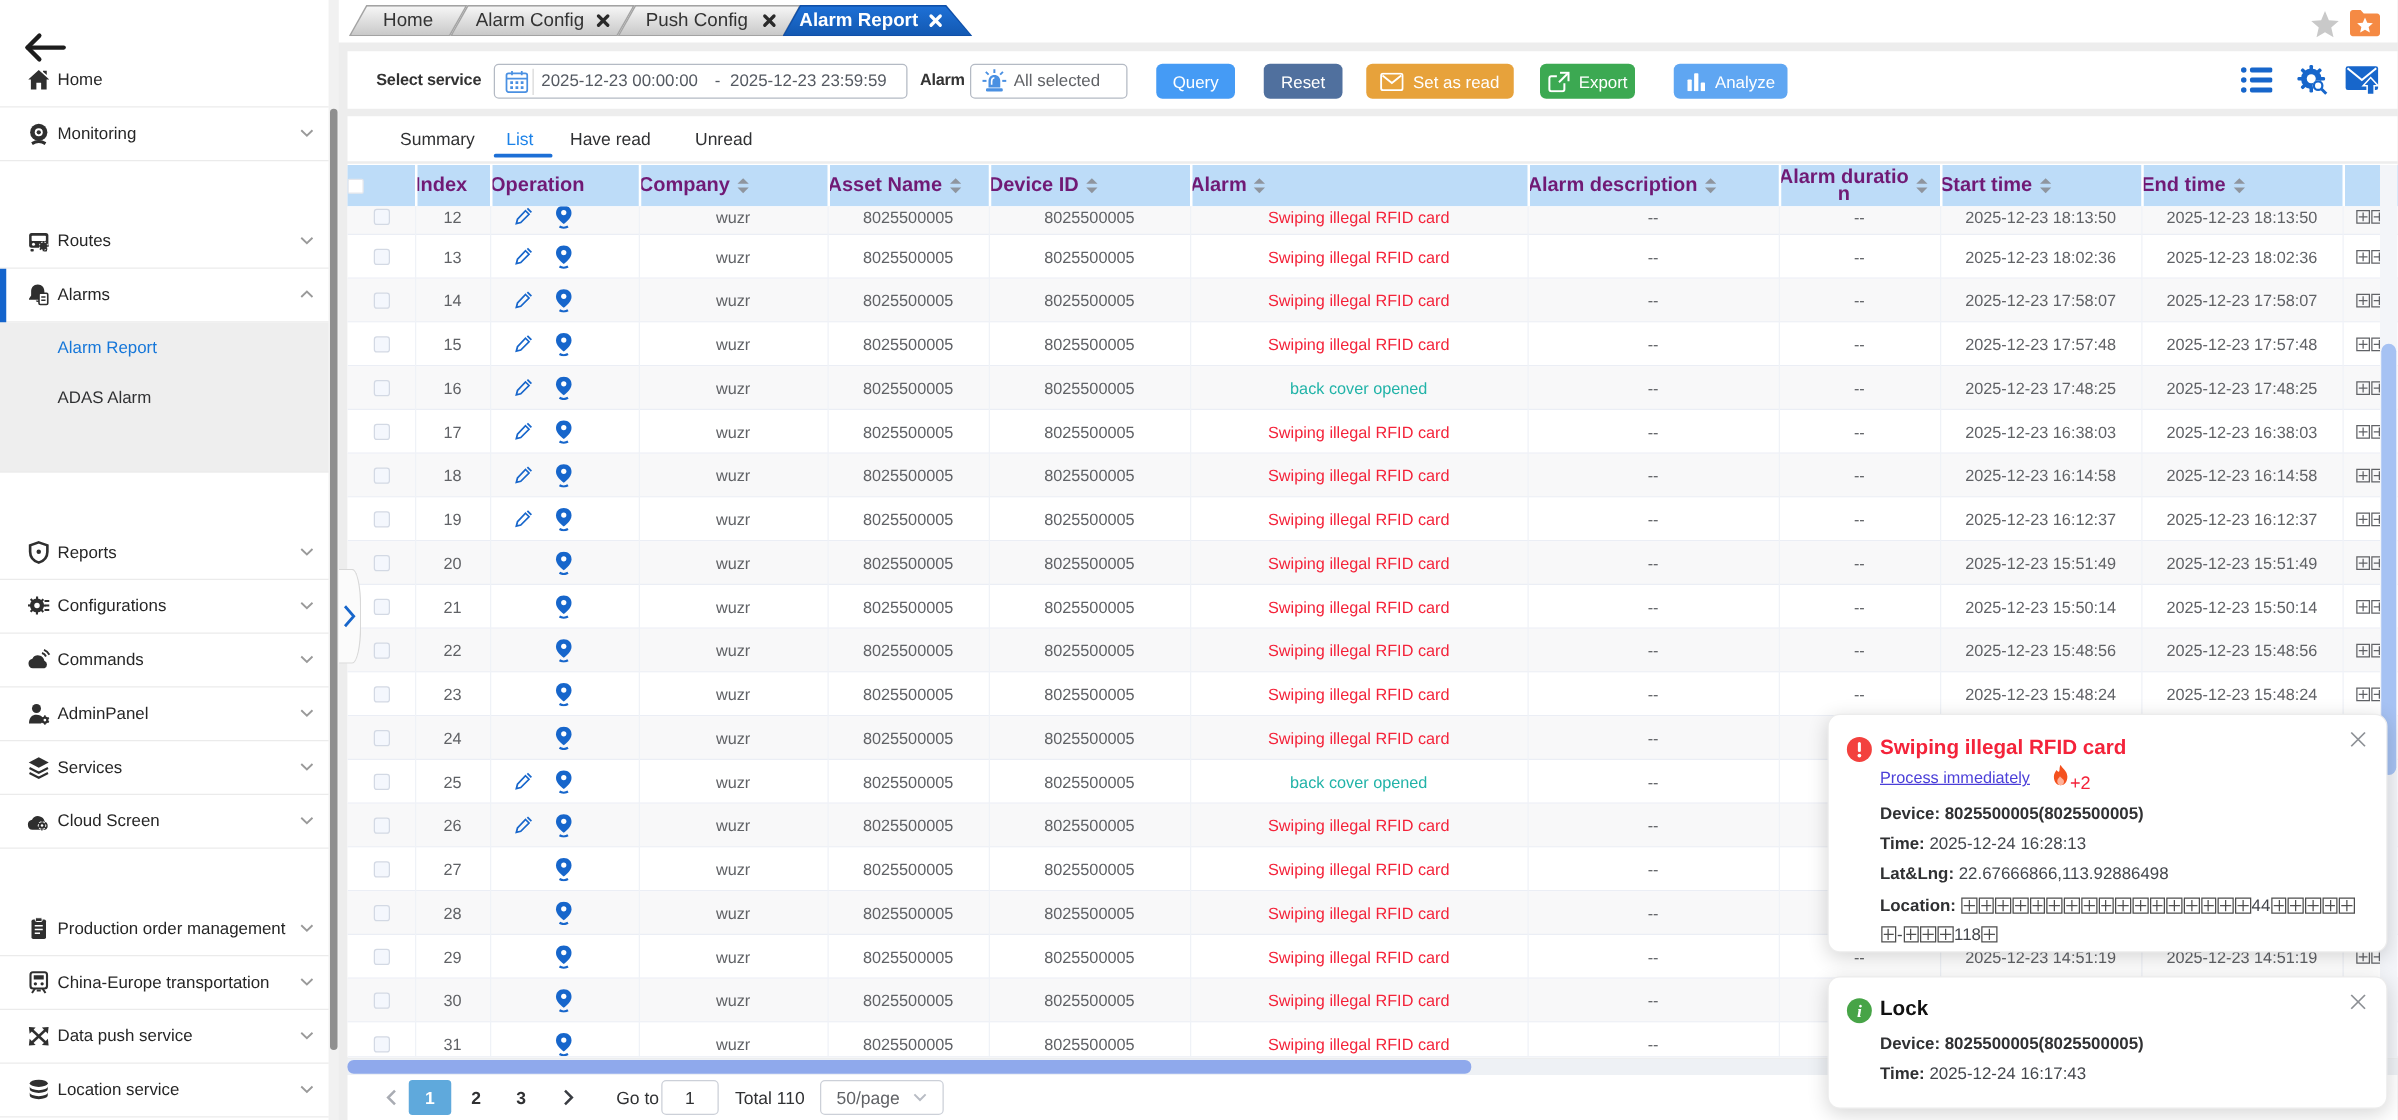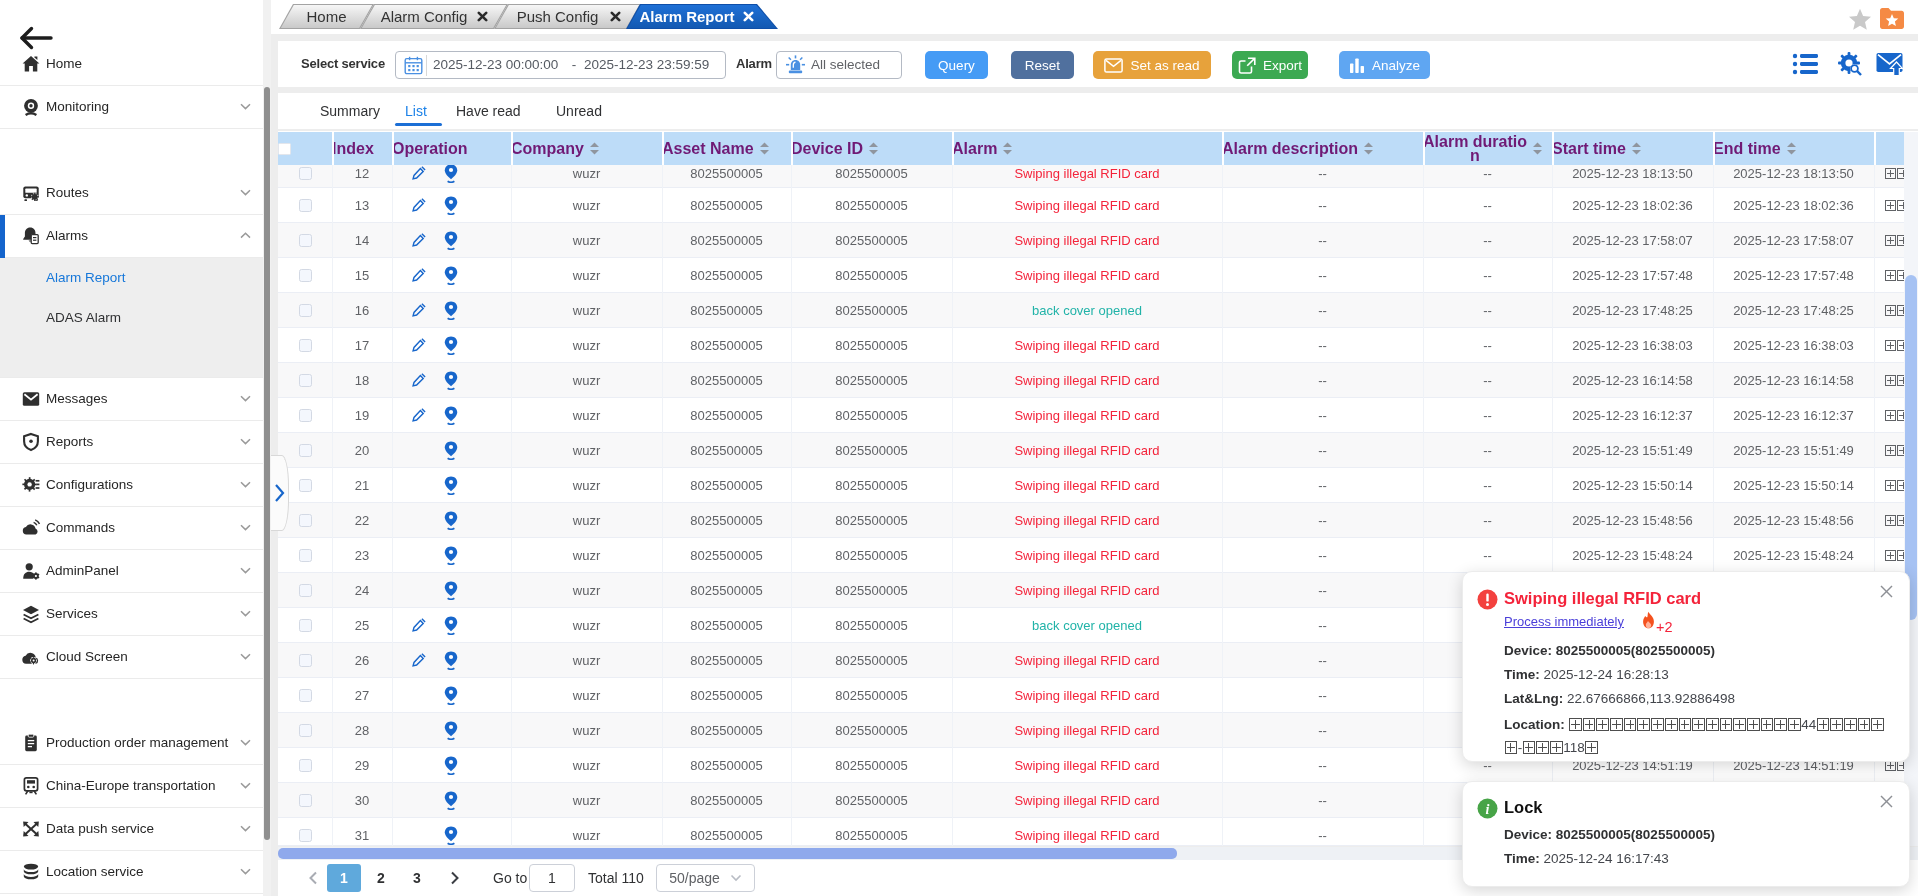--- a/index.html
+++ b/index.html
@@ -166,34 +166,20 @@
       <span class="mlab">Alarms</span>
       <span class="mchev">
         <svg width="11" height="7" viewBox="0 0 11 7">
           <path d="M1 5.6 L5.5 1.2 L10 5.6" stroke="#9a9a9a" stroke-width="1.5" fill="none"></path>
         </svg>
       </span>
     </div>
 <div class="smenu" style="top:258px">
 <div class="smi act">Alarm Report</div>
       <div class="smi">ADAS Alarm</div>
-    </div>
-<div class="mi" style="top:378px">
-      <span class="mic">
-        <svg width="20" height="20" viewBox="0 0 20 20">
-          <rect x="1.8" y="3.2" width="16.4" height="13.6" rx="1.6" fill="#2f2f2f"></rect>
-          <path d="M3.4 5.2 L10 10.6 L16.6 5.2" stroke="#fff" stroke-width="1.8" fill="none"></path>
-        </svg>
-      </span>
-      <span class="mlab">Messages</span>
-      <span class="mchev">
-        <svg width="11" height="7" viewBox="0 0 11 7">
-          <path d="M1 1.2 L5.5 5.6 L10 1.2" stroke="#9a9a9a" stroke-width="1.5" fill="none"></path>
-        </svg>
-      </span>
     </div>
 <div class="mi" style="top:421px">
       <span class="mic">
         <svg width="20" height="20" viewBox="0 0 20 20">
           <path fill="none" stroke="#2f2f2f" stroke-width="2.1" d="M10 1.9 L16.9 4.3 L16.9 9.3 C16.9 13.7 14 16.7 10 18.1 C6 16.7 3.1 13.7 3.1 9.3 L3.1 4.3 Z"></path>
           <circle cx="10" cy="9.3" r="1.8" fill="#2f2f2f"></circle>
         </svg>
       </span>
       <span class="mlab">Reports</span>
       <span class="mchev">

